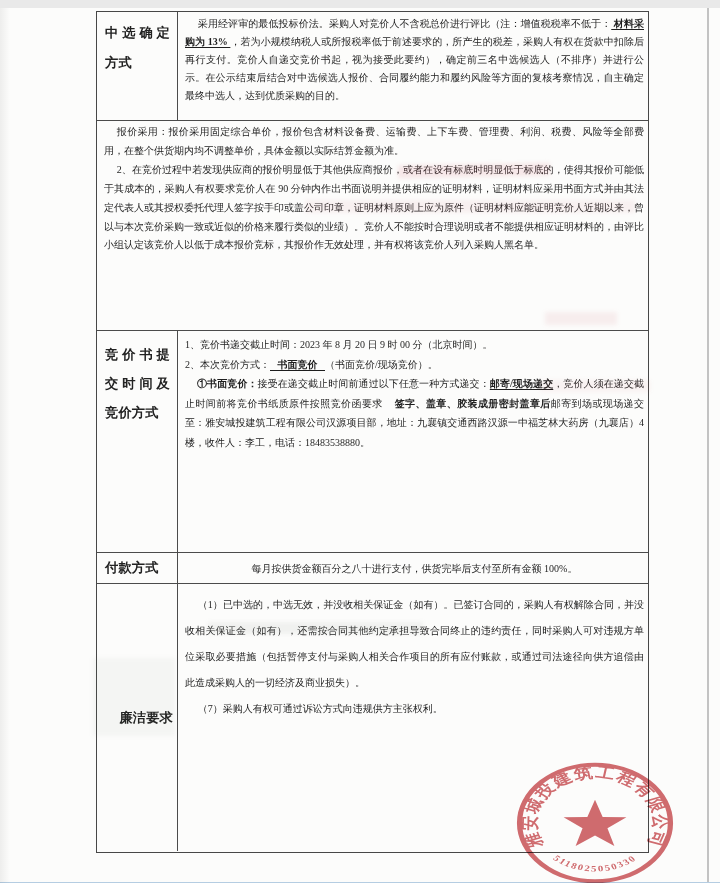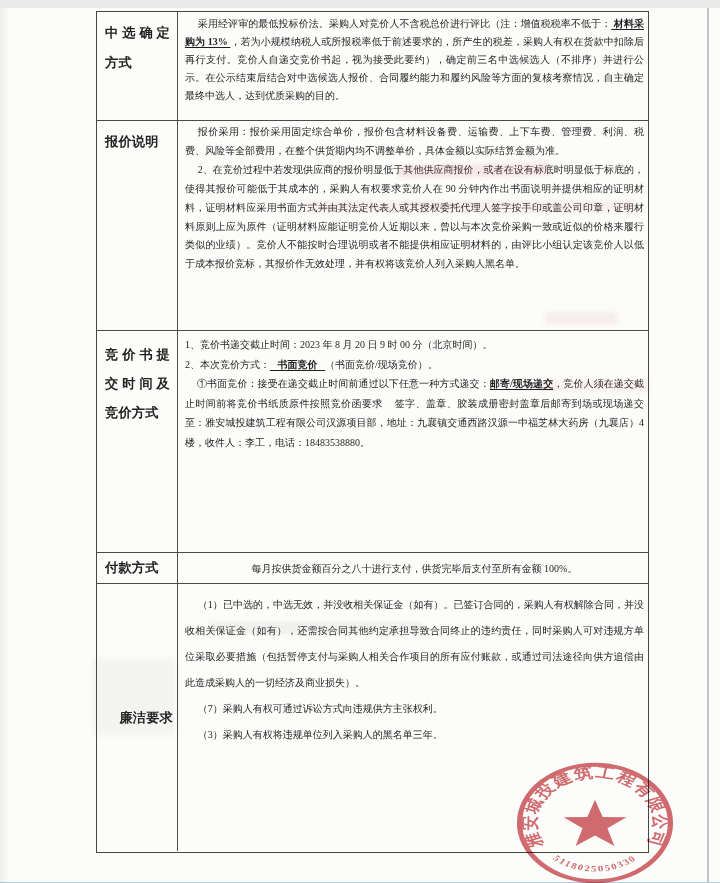--- a/index.html
+++ b/index.html
@@ -39,21 +39,21 @@
     flex:1;font-size:10px;color:#1e1e1e;
     padding:2px 4px 0 7px;text-align:justify;text-justify:inter-ideograph;
   }
   .row1 .content-cell{line-height:18px;padding-top:3px;}
   .row2 .content-cell{line-height:18.9px;}
   .row3 .content-cell{line-height:19.6px;padding-top:4px;}
   .row4 .content-cell{display:flex;align-items:center;line-height:normal;justify-content:center;}
   .row5 .content-cell{line-height:26px;padding-top:8px;}
   .para{margin:0;}
   .para.indent{text-indent:12.8px;}
-  .seg.b{font-weight:normal;padding-left:12px;}
+  .seg.b{font-weight:bold;padding-left:12px;}
   .seg.bu{font-weight:bold;text-decoration:underline;text-underline-offset:2px;}
   
   .stamp{
     position:absolute;left:507px;top:747px;width:176px;height:136px;
     color:var(--stamp-color,#c84b50);opacity:0.82;z-index:4;
     mix-blend-mode:multiply;pointer-events:none;
   }
   .stamp svg{width:100%;height:100%;}
   .stamp text{font-family:"Liberation Serif","DejaVu Serif",serif;font-weight:bold;}
   
@@ -79,21 +79,20 @@
 <div class="page">
 
   <div class="doc-table" id="grid">
       <div class="row row1">
         <div class="cell label-cell"><span class="label-text">中选确定方式</span></div>
         <div class="cell content-cell">
           <p class="para indent"><span class="seg ">采用经评审的最低投标价法。采购人对竞价人不含税总价进行评比（注：增值税税率不低于：</span><span class="seg bu">&nbsp;材料采购为 13%&nbsp;</span><span class="seg ">，若为小规模纳税人或所报税率低于前述要求的，所产生的税差，采购人有权在货款中扣除后再行支付。竞价人自递交竞价书起，视为接受此要约），确定前三名中选候选人（不排序）并进行公示。在公示结束后结合对中选候选人报价、合同履约能力和履约风险等方面的复核考察情况，自主确定最终中选人，达到优质采购的目的。</span></p>
         </div>
       </div>
       <div class="row row2">
-        <div class="cell label-cell"><span class="label-text">报价说明</span></div>
         <div class="cell content-cell">
           <p class="para indent"><span class="seg ">报价采用：报价采用固定综合单价，报价包含材料设备费、运输费、上下车费、管理费、利润、税费、风险等全部费用，在整个供货期内均不调整单价，具体金额以实际结算金额为准。</span></p>
           <p class="para indent"><span class="seg ">2、在竞价过程中若发现供应商的报价明显低于其他供应商报价，或者在设有标底时明显低于标底的，使得其报价可能低于其成本的，采购人有权要求竞价人在 90 分钟内作出书面说明并提供相应的证明材料，证明材料应采用书面方式并由其法定代表人或其授权委托代理人签字按手印或盖公司印章，证明材料原则上应为原件（证明材料应能证明竞价人近期以来，曾以与本次竞价采购一致或近似的价格来履行类似的业绩）。竞价人不能按时合理说明或者不能提供相应证明材料的，由评比小组认定该竞价人以低于成本报价竞标，其报价作无效处理，并有权将该竞价人列入采购人黑名单。</span></p>
         </div>
       </div>
       <div class="row row3">
         <div class="cell label-cell"><span class="label-text">竞价书提交时间及竞价方式</span></div>
         <div class="cell content-cell">
           <p class="para"><span class="seg ">1、竞价书递交截止时间：2023 年 8 月 20 日 9 时 00 分（北京时间）。</span></p>
           <p class="para"><span class="seg ">2、本次竞价方式：</span><span class="seg bu">&nbsp;&nbsp;&nbsp;书面竞价&nbsp;&nbsp;&nbsp;</span><span class="seg ">（书面竞价/现场竞价）。</span></p>
@@ -108,21 +107,20 @@
           <p class="para"><span class="seg ">每月按供货金额百分之八十进行支付，供货完毕后支付至所有金额 100%。</span></p>
         </div>
       </div>
       <div class="row row5">
         <div class="cell label-cell">
           <span class="label-text">廉洁要求</span>
         </div>
         <div class="cell content-cell">
           <p class="para indent"><span class="seg ">（1）已中选的，中选无效，并没收相关保证金（如有）。已签订合同的，采购人有权解除合同，并没收相关保证金（如有），还需按合同其他约定承担导致合同终止的违约责任，同时采购人可对违规方单位采取必要措施（包括暂停支付与采购人相关合作项目的所有应付账款，或通过司法途径向供方追偿由此造成采购人的一切经济及商业损失）。</span></p>
           <p class="para indent"><span class="seg ">（7）采购人有权可通过诉讼方式向违规供方主张权利。</span></p>
-          <p class="para indent"><span class="seg ">（3）采购人有权将违规单位列入采购人的黑名单三年。</span></p>
         </div>
       </div>
     </div>
 
   <div class="ghost g1"></div>
   <div class="ghost g2"></div>
   <div class="ghost g3"></div>
   <div class="ghost g4"></div>
   <div class="ghost g5"></div>
   <div class="ghost g6"></div>

